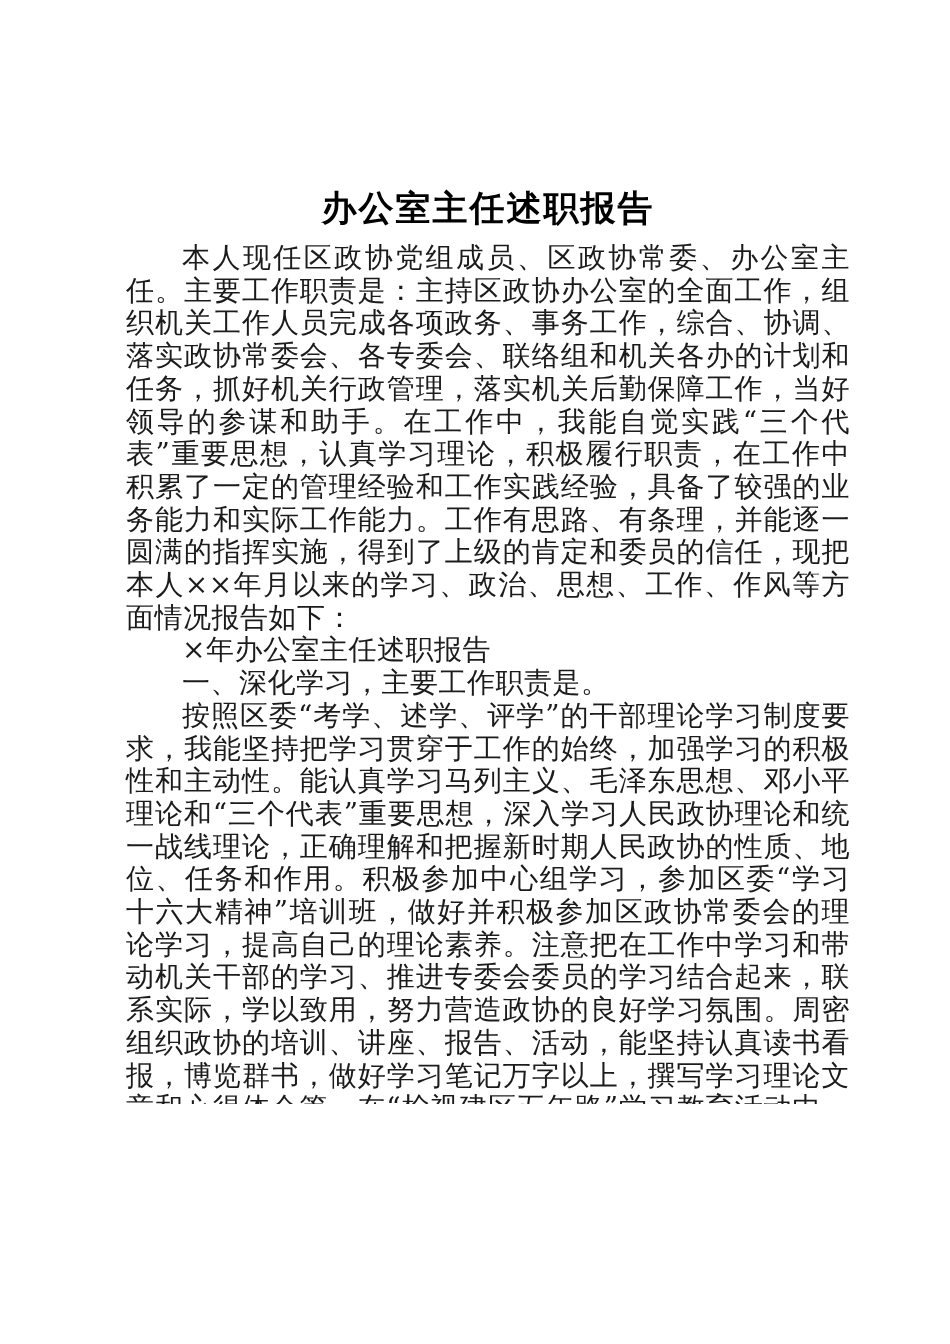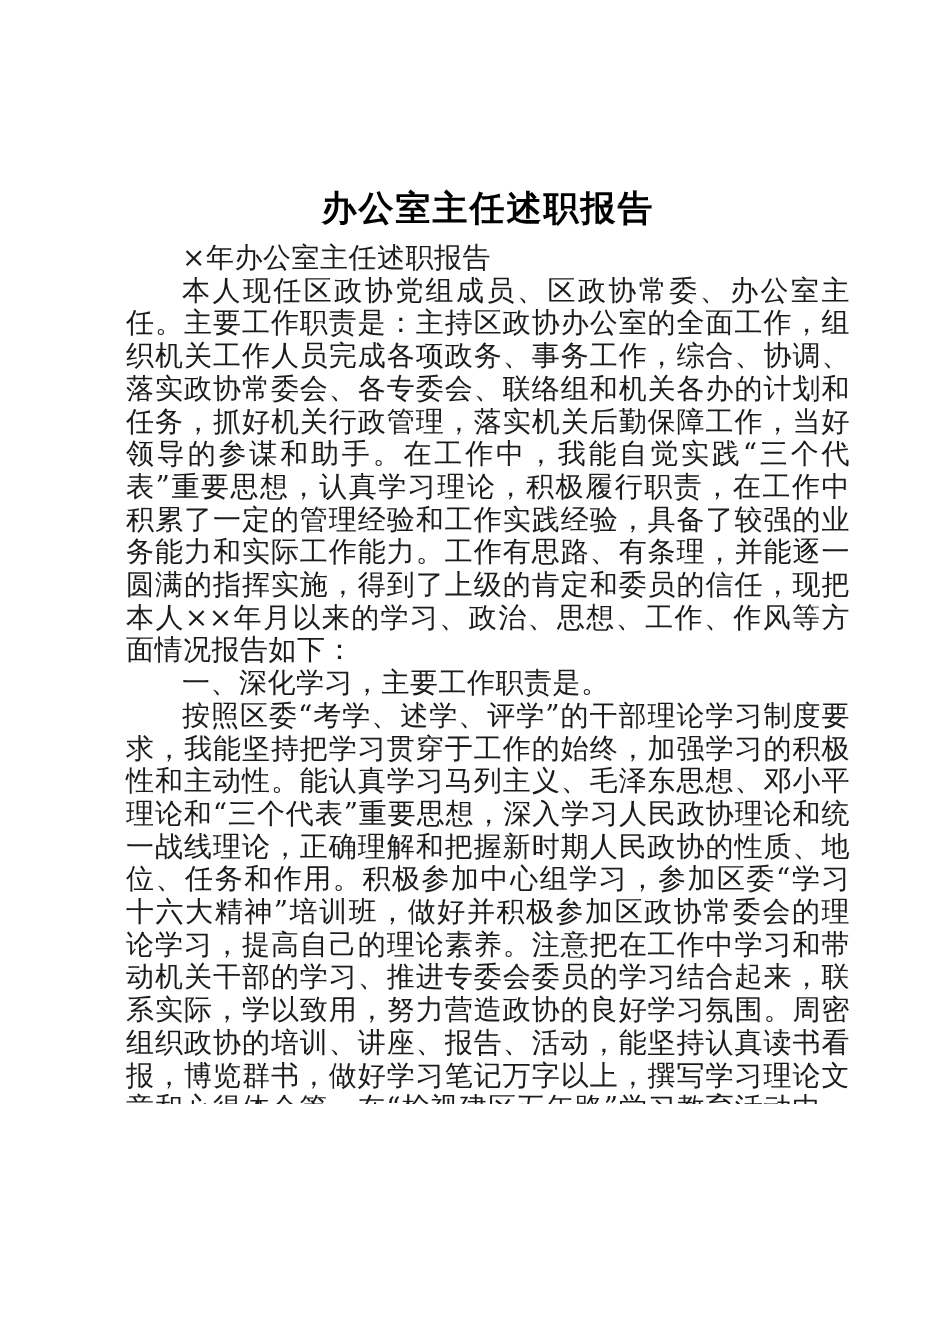--- a/index.html
+++ b/index.html
@@ -57,22 +57,22 @@
     display: inline-block;
     width: 12px;
   }
 </style>
 </head>
 <body>
 
 <div class="page">
   <div class="content">
     <h1 class="doc-title">办公室主任述职报告</h1>
+    <p>本人现任区政协党组成员、区政协常委、办公室主任。主要工作职责是：主持区政协办公室的全面工作，组织机关工作人员完成各项政务、事务工作，综合、协调、落实政协常委会、各专委会、联络组和机关各办的计划和任务，抓好机关行政管理，落实机关后勤保障工作，当好领导的参谋和助手。在工作中，我能自觉实践“三个代表”重要思想，认真学习理论，积极履行职责，在工作中积累了一定的管理经验和工作实践经验，具备了较强的业务能力和实际工作能力。工作有思路、有条理，并能逐一圆满的指挥实施，得到了上级的肯定和委员的信任，现把本人××年月以来的学习、政治、思想、工作、作风等方面情况报告如下：</p>
     <p>×年办公室主任述职报告</p>
-    <p>本人现任区政协党组成员、区政协常委、办公室主任。主要工作职责是：主持区政协办公室的全面工作，组织机关工作人员完成各项政务、事务工作，综合、协调、落实政协常委会、各专委会、联络组和机关各办的计划和任务，抓好机关行政管理，落实机关后勤保障工作，当好领导的参谋和助手。在工作中，我能自觉实践“三个代表”重要思想，认真学习理论，积极履行职责，在工作中积累了一定的管理经验和工作实践经验，具备了较强的业务能力和实际工作能力。工作有思路、有条理，并能逐一圆满的指挥实施，得到了上级的肯定和委员的信任，现把本人××年月以来的学习、政治、思想、工作、作风等方面情况报告如下：</p>
     <p>一、深化学习，主要工作职责是。</p>
     <p>按照区委“考学、述学、评学”的干部理论学习制度要求，我能坚持把学习贯穿于工作的始终，加强学习的积极性和主动性。能认真学习马列主义、毛泽东思想、邓小平理论和“三个代表”重要思想，深入学习人民政协理论和统一战线理论，正确理解和把握新时期人民政协的性质、地位、任务和作用。积极参加中心组学习，参加区委“学习十六大精神”培训班，做好并积极参加区政协常委会的理论学习，提高自己的理论素养。注意把在工作中学习和带动机关干部的学习、推进专委会委员的学习结合起来，联系实际，学以致用，努力营造政协的良好学习氛围。周密组织政协的培训、讲座、报告、活动，能坚持认真读书看报，博览群书，做好学习笔记万字以上，撰写学习理论文章和心得体会篇，在“检视建区五年路”学习教育活动中，积极向上级党组织建言献策，提交篇建议和意见。通过始终如一地抓好理论学习，进一步增强了自己的政治敏锐性和鉴别力，增强了贯彻执行上级党委决策部署的信心和决心，增强了用理论指导工作的意识和能力。</p>
     <p>二、加强修养，提高政治素质。</p>
     <p>在工作中，我除了时刻告诫自己要有全身心投入的热情，</p>
   </div>
 
   <div class="page-footer">
     <span>第1页</span><span class="sep"></span><span>共4页</span>
   </div>
 </div>

